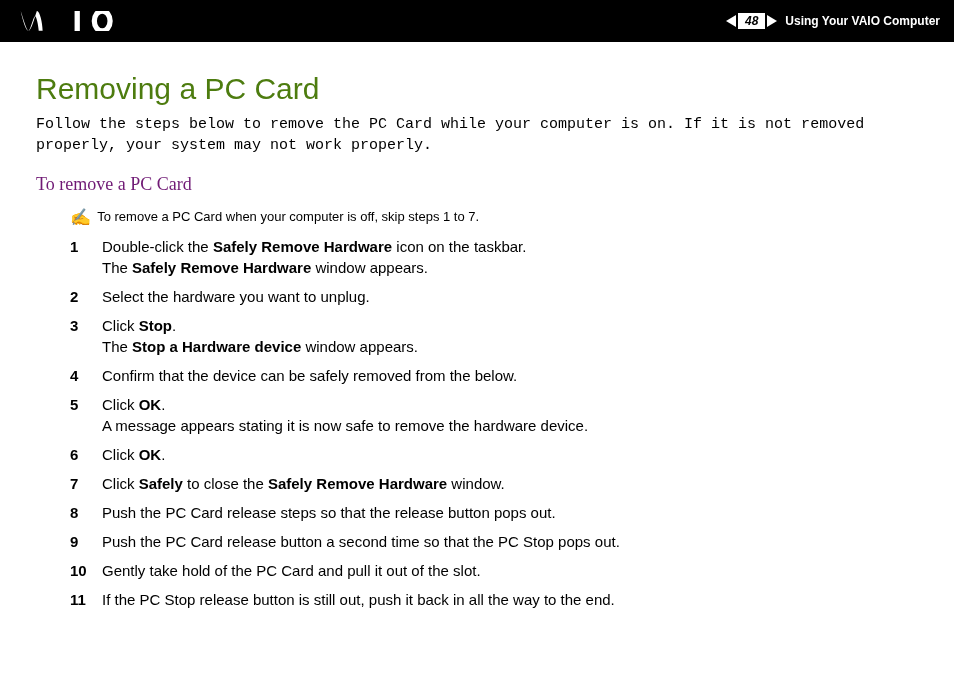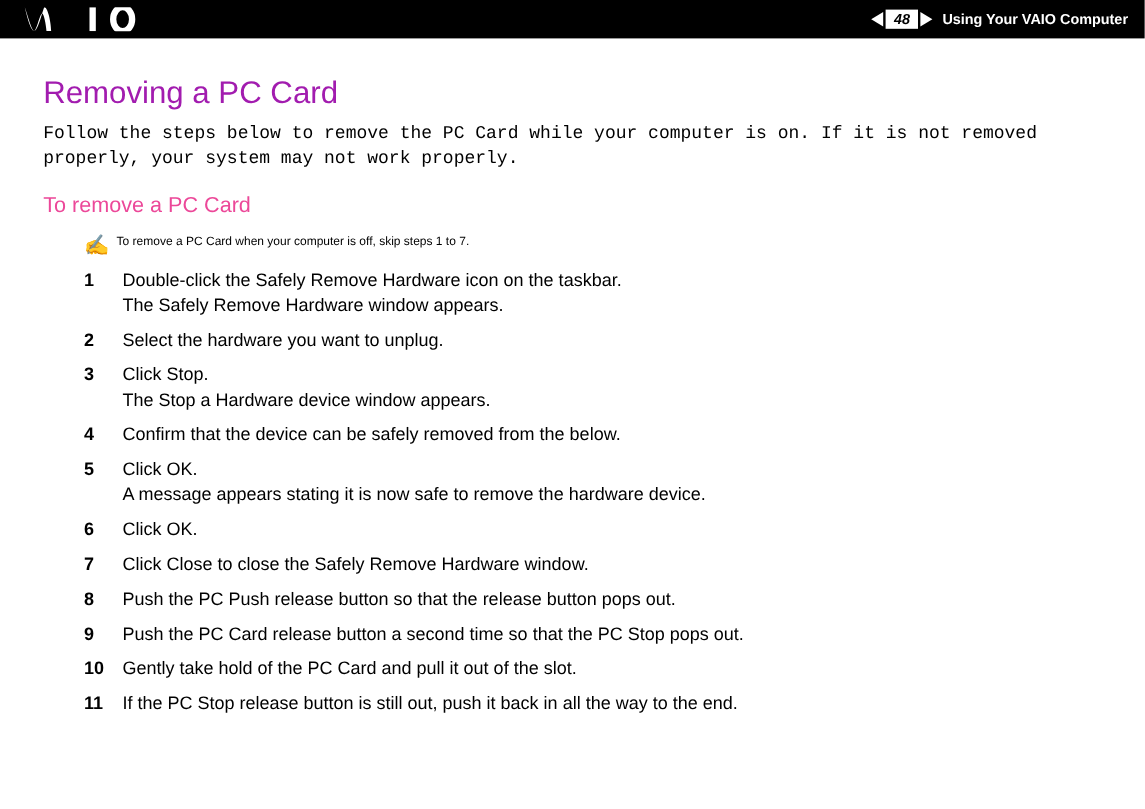--- a/index.html
+++ b/index.html
@@ -7,21 +7,21 @@
     width: 954px;
     height: 674px;
     font-family: Arial, Helvetica, sans-serif;
     background: #fff;
     color: #000;
     overflow: hidden;
   }
   .header {
     background: #000;
     color: #fff;
-    height: 32px;
+    height: 42px;
     display: flex;
     align-items: center;
     padding: 0 14px 0 20px;
   }
   .logo svg { display: block; }
   .spacer { flex: 1; }
   .pagebox {
     display: flex;
     align-items: center;
     font-size: 12px;
@@ -43,42 +43,43 @@
   }
   .section {
     font-size: 12px;
     font-weight: bold;
     text-align: right;
     line-height: 1.4;
     margin-left: 8px;
   }
   .content { padding: 30px 36px 0 36px; }
   h1 {
-    color: #a21caf;
-    font-size: 26px;
+    color: #4d7c0f;
+    font-size: 30px;
     font-weight: normal;
     margin-bottom: 8px;
   }
   .intro { font-size: 15px; line-height: 1.4; margin-bottom: 18px; font-family: Liberation Mono, monospace; }
   h2 {
-    color: #ec4899;
+    color: #701a75;
     font-size: 18px;
     font-weight: normal;
     margin-bottom: 14px;
+    font-family: Liberation Serif, serif;
   }
   .note-row {
     display: flex;
     align-items: flex-start;
     margin-left: 34px;
     margin-bottom: 10px;
   }
   .note-icon { color: #777; font-size: 17px; margin-right: 6px; line-height: 1; }
   .note-text {
     font-family: Arial, sans-serif;
-    font-size: 10px;
+    font-size: 13px;
     letter-spacing: 0;
     font-stretch: condensed;
   }
   ol {
     list-style: none;
     counter-reset: step;
     margin-left: 34px;
   }
   ol li {
     counter-increment: step;
@@ -87,21 +88,21 @@
     font-size: 15px;
     line-height: 1.4;
     margin-bottom: 8px;
   }
   ol li::before {
     content: counter(step);
     position: absolute;
     left: 0;
     font-weight: bold;
   }
-  b { font-weight: normal; }
+  b { font-weight: bold; }
 </style>
 </head>
 <body>
 
 <div class="header">
   <div class="logo">
     <svg width="96" height="20" viewBox="0 0 360 76" xmlns="http://www.w3.org/2000/svg" aria-hidden="true">
       <path fill="#fff" d="M0 0 C20 45 35 72 53 75 C76 75 95 25 112 0 C130 -2 150 40 152 75 L125 75 C122 55 110 20 100 20 C88 20 70 70 55 75 C40 75 20 30 0 0 Z" transform="scale(0.55,1)"></path>
       <rect x="205" y="0" width="20" height="76" fill="#fff"></rect>
       <path fill="none" stroke="#fff" stroke-width="20" d="M 280 38 a 30 38 0 1 0 60 0 a 30 38 0 1 0 -60 0"></path>
@@ -126,19 +127,19 @@
     <span class="note-text">To remove a PC Card when your computer is off, skip steps 1 to 7.</span>
   </div>
 
   <ol id="steps">
       <li>Double-click the <b>Safely Remove Hardware</b> icon on the taskbar.<br>The <b>Safely Remove Hardware</b> window appears.</li>
       <li>Select the hardware you want to unplug.</li>
       <li>Click <b>Stop</b>.<br>The <b>Stop a Hardware device</b> window appears.</li>
       <li>Confirm that the device can be safely removed from the below.</li>
       <li>Click <b>OK</b>.<br>A message appears stating it is now safe to remove the hardware device.</li>
       <li>Click <b>OK</b>.</li>
-      <li>Click <b>Close</b> to close the <b>Safely Remove Hardware</b> window.</li>
-      <li>Push the PC Push release button so that the release button pops out.</li>
+      <li>Click <b>Safely</b> to close the <b>Safely Remove Hardware</b> window.</li>
+      <li>Push the PC Card release steps so that the release button pops out.</li>
       <li>Push the PC Card release button a second time so that the PC Stop pops out.</li>
       <li>Gently take hold of the PC Card and pull it out of the slot.</li>
       <li>If the PC Stop release button is still out, push it back in all the way to the end.</li>
     </ol>
 </div>
 
 </body></html>

